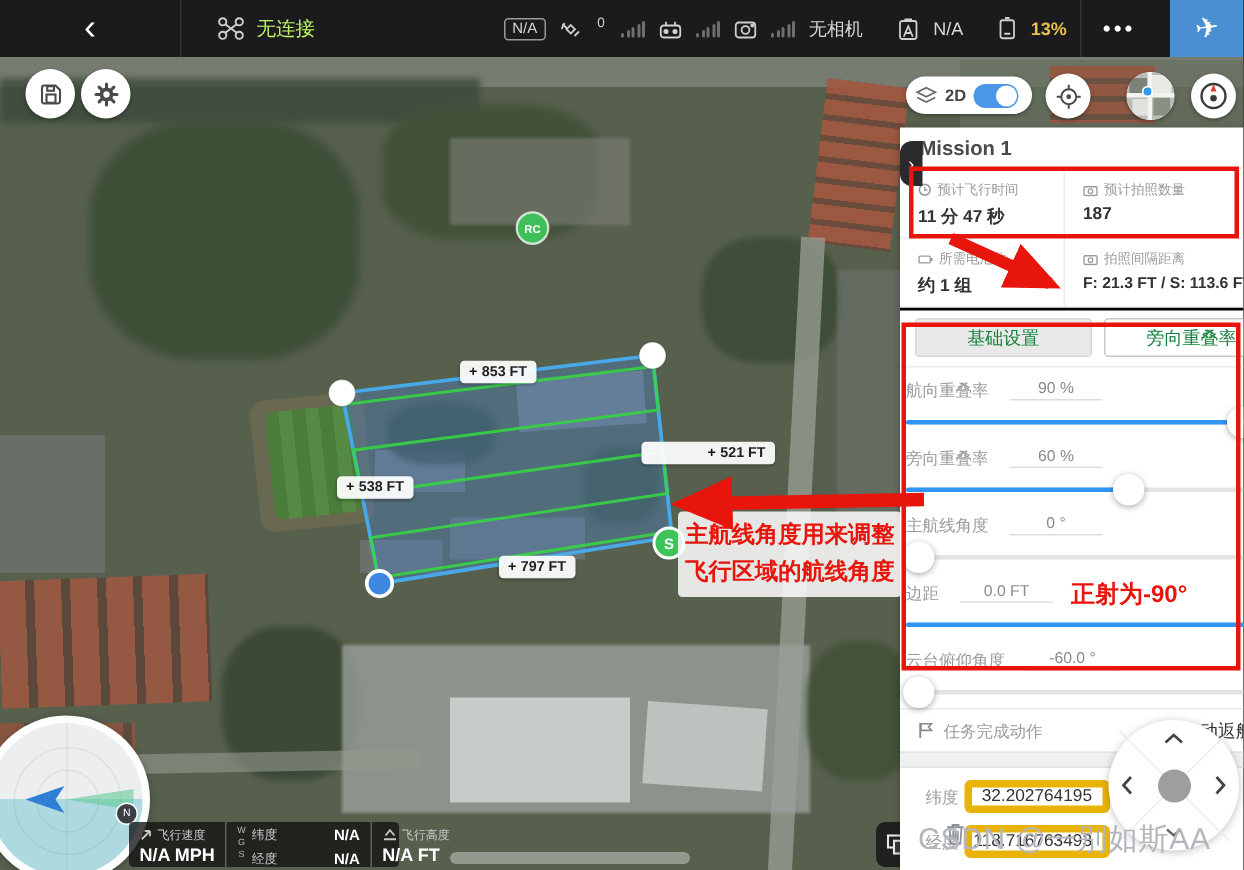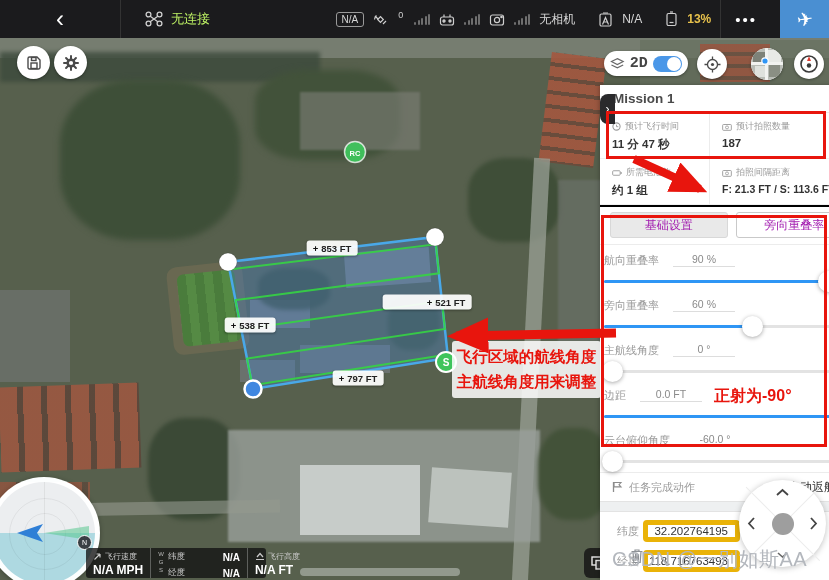--- a/index.html
+++ b/index.html
@@ -31,42 +31,42 @@
               justify-content:center;cursor:pointer;}
   .tb-takeoff span{color:#fff;font-size:19px;transform:rotate(-8deg);}
   .icon-svg{display:block;}
   
   .circle-btn{position:absolute;border-radius:50%;background:#fff;
               box-shadow:0 1px 3px rgba(0,0,0,.35);display:flex;align-items:center;
               justify-content:center;z-index:15;cursor:pointer;}
   .pill-2d{position:absolute;left:604px;top:51px;width:84px;height:25px;border-radius:13px;
            background:#fff;box-shadow:0 1px 3px rgba(0,0,0,.35);display:flex;align-items:center;
            gap:5px;padding:0 6px;box-sizing:border-box;z-index:15;}
-  .pill-2d .lbl{font-size:15px;color:#444;font-weight:bold;font-family:Liberation Mono, monospace;}
+  .pill-2d .lbl{font-size:11px;color:#444;font-weight:bold;}
   .toggle{width:30px;height:16px;border-radius:9px;background:#4a97e8;position:relative;cursor:pointer;}
   .toggle .knob{position:absolute;right:1px;top:1px;width:14px;height:14px;border-radius:50%;background:#fff;}
   .collapse-tab{position:absolute;left:600px;top:94px;width:15px;height:30px;background:#2a2a2c;
                 border-radius:8px 0 0 8px;color:#fff;display:flex;align-items:center;
                 justify-content:center;font-size:12px;z-index:25;cursor:pointer;}
   
   .panel{position:absolute;left:600px;top:85px;width:263px;height:495px;background:#fff;
          box-shadow:-1px 0 4px rgba(0,0,0,.25);z-index:20;box-sizing:border-box;
          display:flex;flex-direction:column;}
   .p-head{height:31px;display:flex;align-items:center;justify-content:space-between;
           padding:0 13px;border-bottom:1px solid #ececec;}
   .p-title{font-size:13.5px;font-weight:bold;color:#4a4a4a;}
   .p-edit{color:#8a8a8a;font-size:13px;cursor:pointer;}
   .stats{display:grid;grid-template-columns:110px 119px;border-bottom:2px solid #000000;}
   .stat{padding:7px 10px 6px 12px;box-sizing:border-box;border-right:1px solid #ececec;border-bottom:1px solid #f1f1f1;}
   .stat:nth-child(2n){border-right:none;}
   .stat .sl{display:flex;align-items:center;gap:4px;font-size:9px;color:#9a9a9a;white-space:nowrap;}
   .stat .sv{font-size:11.5px;font-weight:bold;color:#333;margin-top:4px;white-space:nowrap;}
   .tabs{display:flex;gap:8px;padding:5px 10px 6px;border-bottom:1px solid #ececec;}
   .tab{flex:1;height:24px;display:flex;align-items:center;justify-content:center;
-       font-size:12px;color:#a21caf;border-radius:3px;cursor:pointer;}
+       font-size:12px;color:#15803d;border-radius:3px;cursor:pointer;}
   .tab.basic{background:#e9e9e9;border:1px solid #d8d8d8;}
   .tab.adv{background:#fff;border:1px solid #c9c9c9;}
   .sliders{padding:2px 4px 0;}
   .srow{height:43px;position:relative;}
   .srow-top{display:flex;align-items:center;height:22px;margin-top:2px;}
   .slabel{font-size:11px;color:#9b9b9b;white-space:nowrap;}
   .sval{font-size:10.5px;color:#8a8a8a;border-bottom:1px solid #ddd;min-width:62px;
         text-align:center;margin-left:14px;padding-bottom:1px;}
   .strack{position:relative;height:3px;background:#e3e3e3;border-radius:2px;margin-top:9px;}
   .strack .fill{position:absolute;left:0;top:0;height:3px;background:#2f96f5;border-radius:2px;}
@@ -185,21 +185,21 @@
       <circle cx="446" cy="362" r="10" fill="#3fc45c" stroke="#ffffff" stroke-width="2"></circle>
       <text x="446" y="366" text-anchor="middle" font-size="10" font-weight="bold" fill="#ffffff">S</text>
     </g>
     <g>
       <circle cx="355" cy="152" r="10.5" fill="#3fc45c" opacity=".95" stroke="rgba(255,255,255,.8)" stroke-width="1.5"></circle>
       <text x="355" y="155.5" text-anchor="middle" font-size="7.5" font-weight="bold" fill="#ffffff">RC</text>
     </g>
   </svg>
 
   <div class="edge-pill" style="left:332px;top:248px;text-align:center;"><span class="plus">+</span><span>853 FT</span></div>
-  <div class="edge-pill" style="left:427px;top:302px;padding-left:44px;"><span class="plus">+</span><span>521 FT</span></div>
+  <div class="edge-pill" style="left:472px;top:302px;padding-left:44px;"><span class="plus">+</span><span>521 FT</span></div>
   <div class="edge-pill" style="left:250px;top:325px;"><span class="plus">+</span><span>538 FT</span></div>
   <div class="edge-pill" style="left:358px;top:378px;"><span class="plus">+</span><span>797 FT</span></div>
 
   <div class="topbar">
     <div class="tb-back">
         <span>‹</span>
       </div>
     <div class="tb-left">
       <svg class="icon-svg" width="18" height="16" viewBox="0 0 18 16">
         <g stroke="#cfcfcf" stroke-width="1.3" fill="none">
@@ -556,20 +556,20 @@
   <svg class="anno-svg" width="829" height="580">
     <defs>
       <marker id="ah" markerWidth="4.6" markerHeight="4" refX="3.6" refY="2" orient="auto">
         <polygon points="0,0 4.6,2 0,4" fill="#e8150d"></polygon>
       </marker>
     </defs>
     <line x1="634" y1="159" x2="700" y2="189" stroke="#e8150d" stroke-width="8" marker-end="url(#ah)"></line>
     <line x1="616" y1="333" x2="456" y2="336" stroke="#e8150d" stroke-width="9" marker-end="url(#ah)"></line>
   </svg>
   <div class="note-box">
+    <span>主航线角度用来调整</span>
     <span>飞行区域的航线角度</span>
-    <span>主航线角度用来调整</span>
   </div>
   <div class="gimbal-note">正射为-90°</div>
 
   <div class="watermark">CSDN @一别如斯AA</div>
 
 </div>
 
 </body></html>

